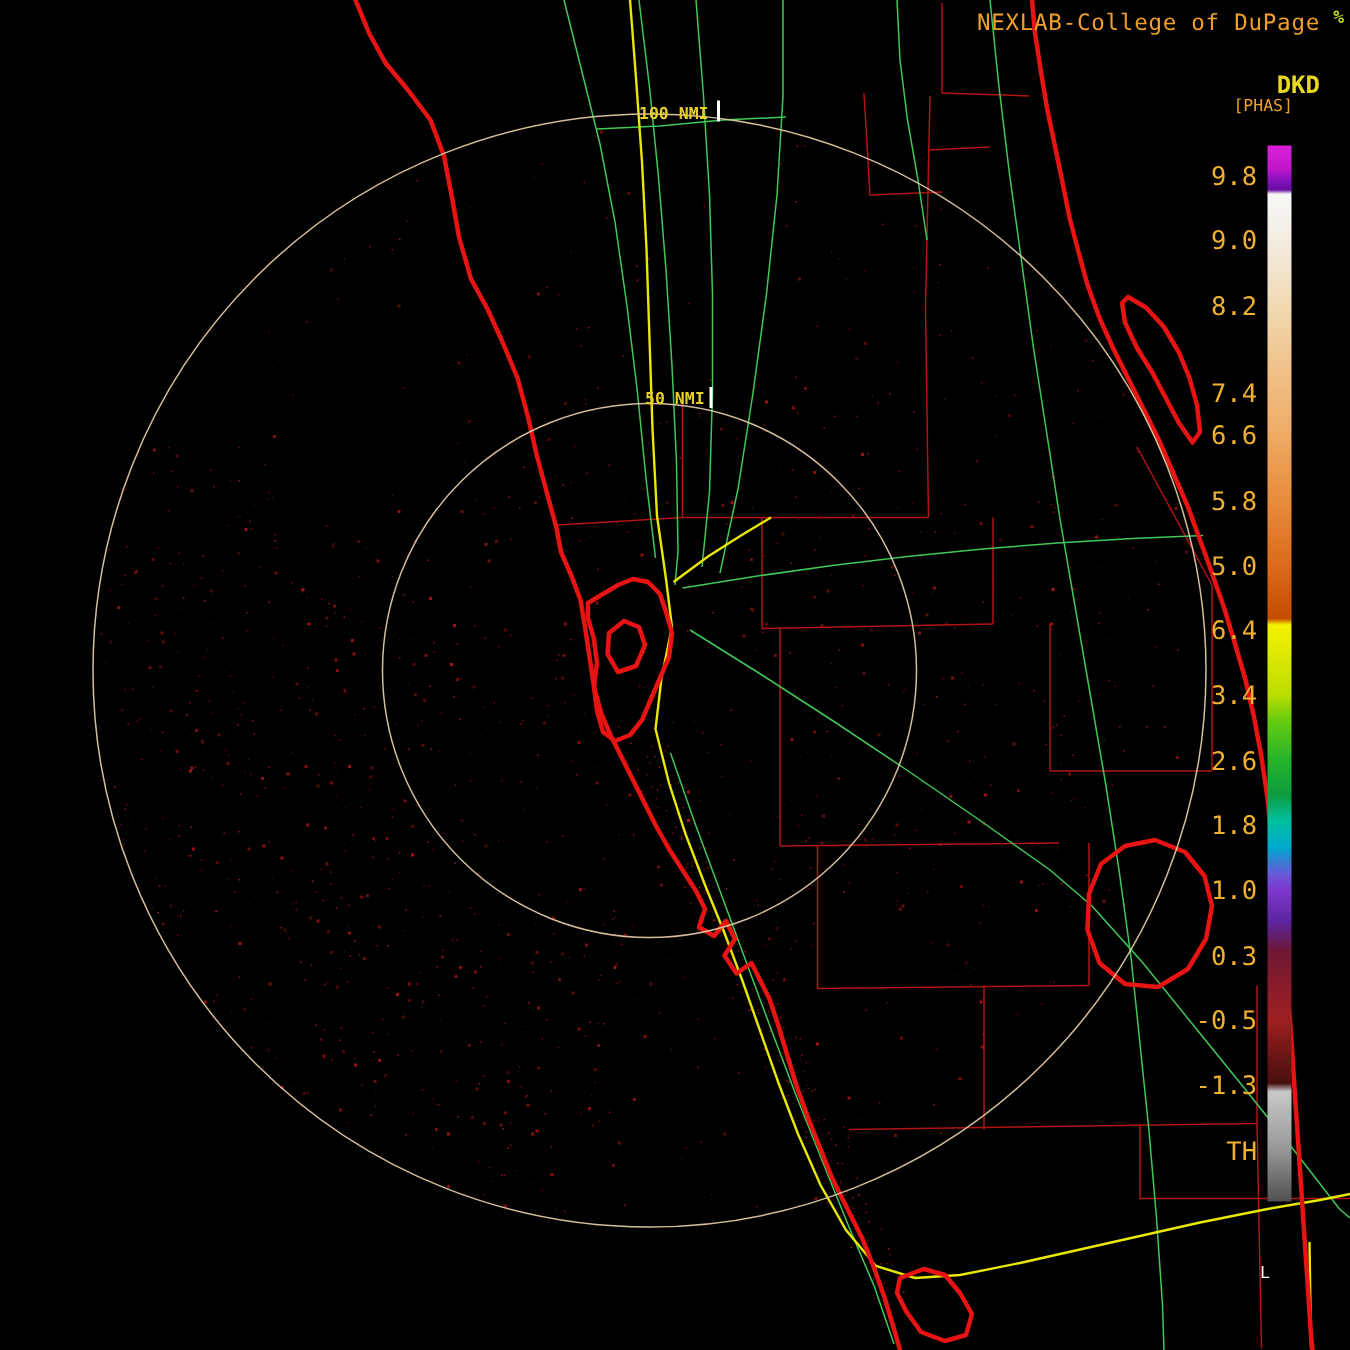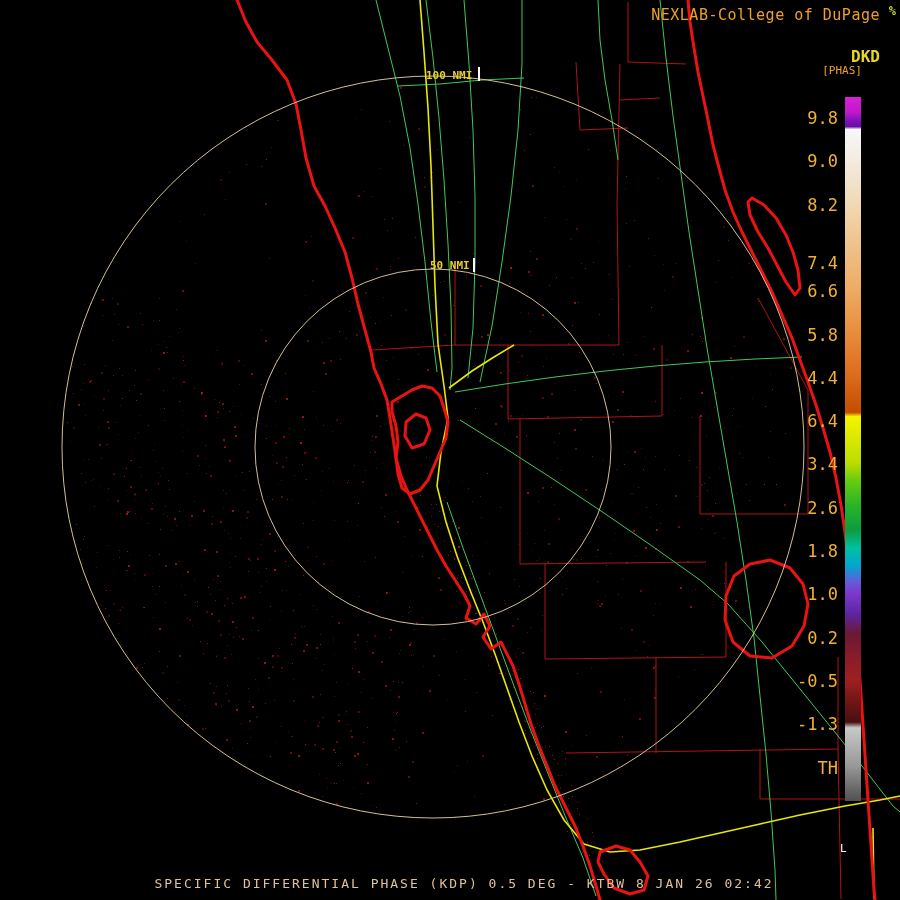--- a/index.html
+++ b/index.html
@@ -1400,28 +1400,27 @@
   <div class="txt units">[PHAS]</div>
 
   <div id="cb-gradient" class="cb-bar" style="background: linear-gradient(rgb(216, 32, 216) 0%, rgb(192, 24, 200) 2.2%, rgb(136, 18, 192) 3.2%, rgb(102, 14, 160) 4.2%, rgb(248, 248, 248) 4.6%, rgb(242, 234, 222) 9.5%, rgb(240, 216, 176) 15.5%, rgb(240, 192, 136) 21.5%, rgb(238, 170, 100) 27.5%, rgb(232, 140, 60) 33.5%, rgb(220, 108, 28) 39.5%, rgb(196, 76, 0) 44.8%, rgb(244, 244, 0) 45.4%, rgb(188, 220, 0) 52%, rgb(102, 204, 16) 54.5%, rgb(40, 180, 40) 58%, rgb(12, 156, 64) 61.5%, rgb(0, 192, 160) 64%, rgb(0, 168, 204) 66.5%, rgb(104, 88, 216) 69%, rgb(124, 56, 204) 70.5%, rgb(92, 36, 160) 73.5%, rgb(108, 24, 52) 76.3%, rgb(140, 28, 40) 80%, rgb(158, 32, 32) 82.8%, rgb(108, 20, 20) 86.2%, rgb(72, 16, 16) 88.8%, rgb(200, 200, 200) 89.6%, rgb(152, 152, 152) 95%, rgb(80, 80, 80) 100%);"></div>
   <div id="cb-labels">
       <div class="cb-label" style="top: 108px; color: rgb(240, 176, 48);">9.8</div>
       <div class="cb-label" style="top: 151.3px; color: rgb(240, 176, 48);">9.0</div>
       <div class="cb-label" style="top: 194.6px; color: rgb(240, 176, 48);">8.2</div>
       <div class="cb-label" style="top: 253px; color: rgb(240, 176, 48);">7.4</div>
       <div class="cb-label" style="top: 281.2px; color: rgb(240, 176, 48);">6.6</div>
       <div class="cb-label" style="top: 324.5px; color: rgb(240, 176, 48);">5.8</div>
-      <div class="cb-label" style="top: 367.8px; color: rgb(240, 176, 48);">4.4</div>
+      <div class="cb-label" style="top: 367.8px; color: rgb(240, 176, 48);">5.0</div>
       <div class="cb-label" style="top: 411.1px; color: rgb(240, 176, 48);">6.4</div>
       <div class="cb-label" style="top: 454.4px; color: rgb(240, 176, 48);">3.4</div>
       <div class="cb-label" style="top: 497.7px; color: rgb(240, 176, 48);">2.6</div>
       <div class="cb-label" style="top: 541px; color: rgb(240, 176, 48);">1.8</div>
       <div class="cb-label" style="top: 584.3px; color: rgb(240, 176, 48); text-align: right;">1.0</div>
-      <div class="cb-label" style="top: 627.6px; color: rgb(240, 176, 48);">0.2</div>
+      <div class="cb-label" style="top: 627.6px; color: rgb(240, 176, 48);">0.3</div>
       <div class="cb-label" style="top: 670.9px; color: rgb(240, 176, 48);">-0.5</div>
       <div class="cb-label" style="top: 714.2px; color: rgb(240, 176, 48);">-1.3</div>
       <div class="cb-label" style="top: 757.5px; color: rgb(240, 176, 48);">TH</div>
     </div>
 
   <div class="txt l-mark">L</div>
 
-  <div class="txt footer">SPECIFIC DIFFERENTIAL PHASE (KDP) 0.5 DEG - KTBW 8 JAN 26 02:42</div>
 </div>
 
 </body></html>

